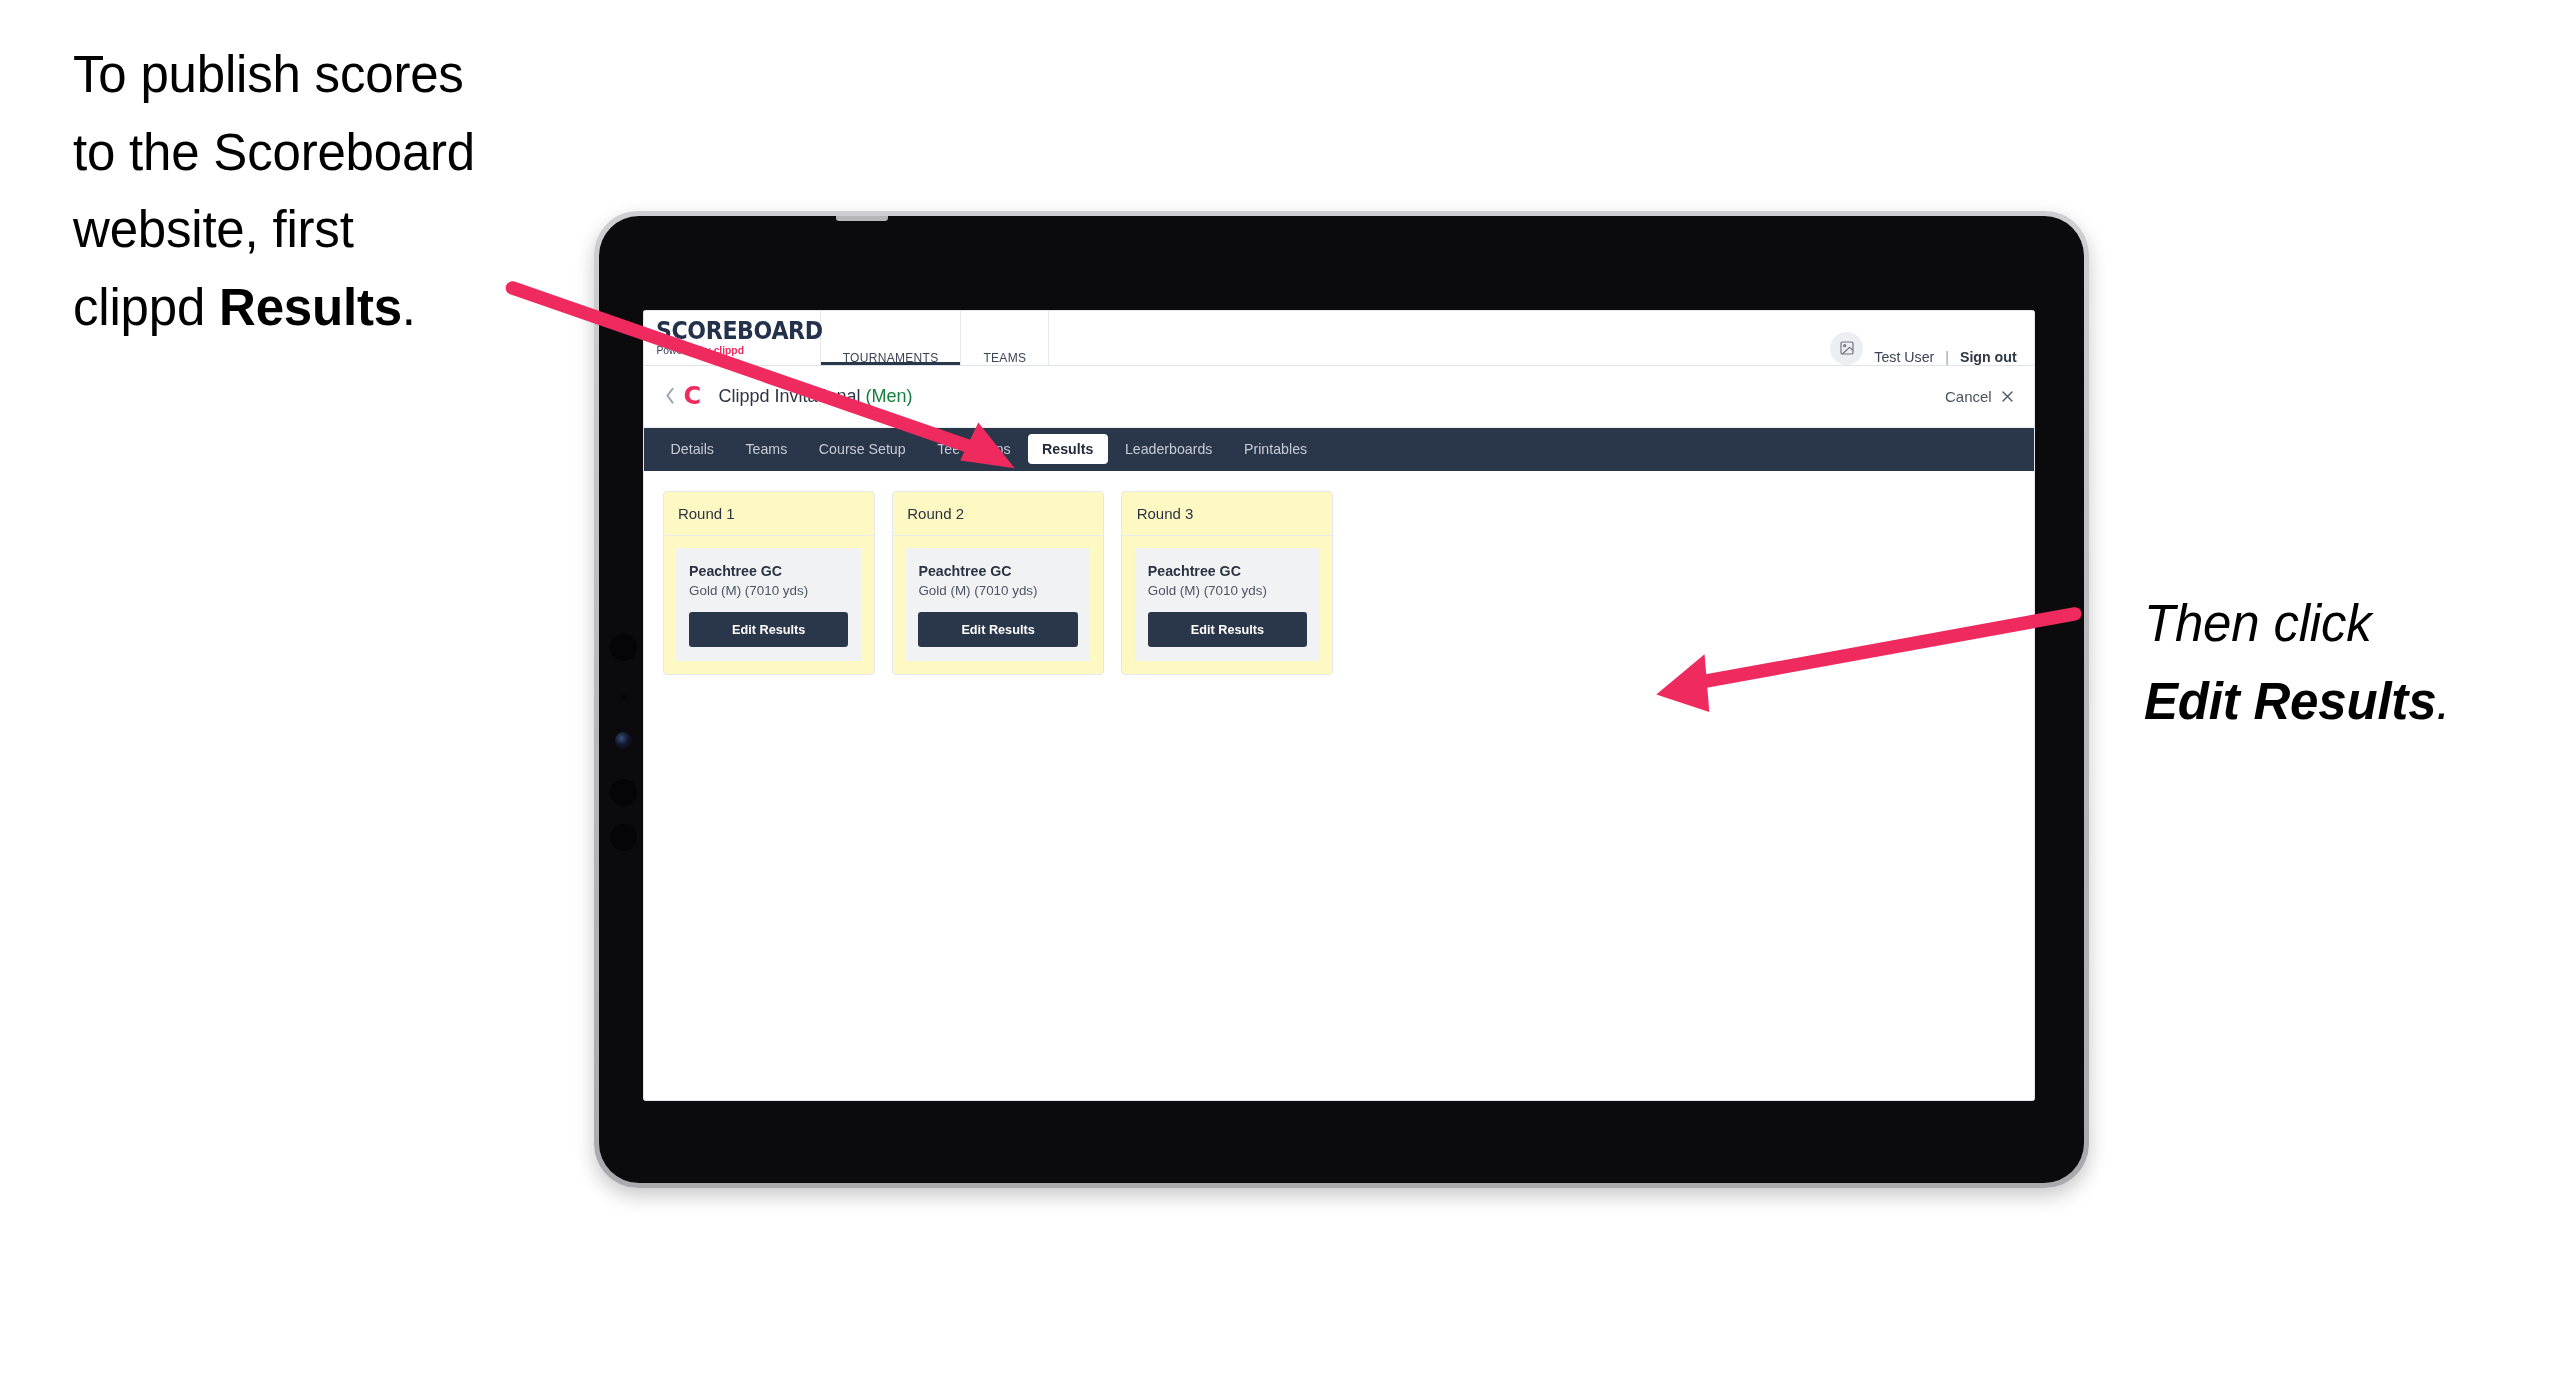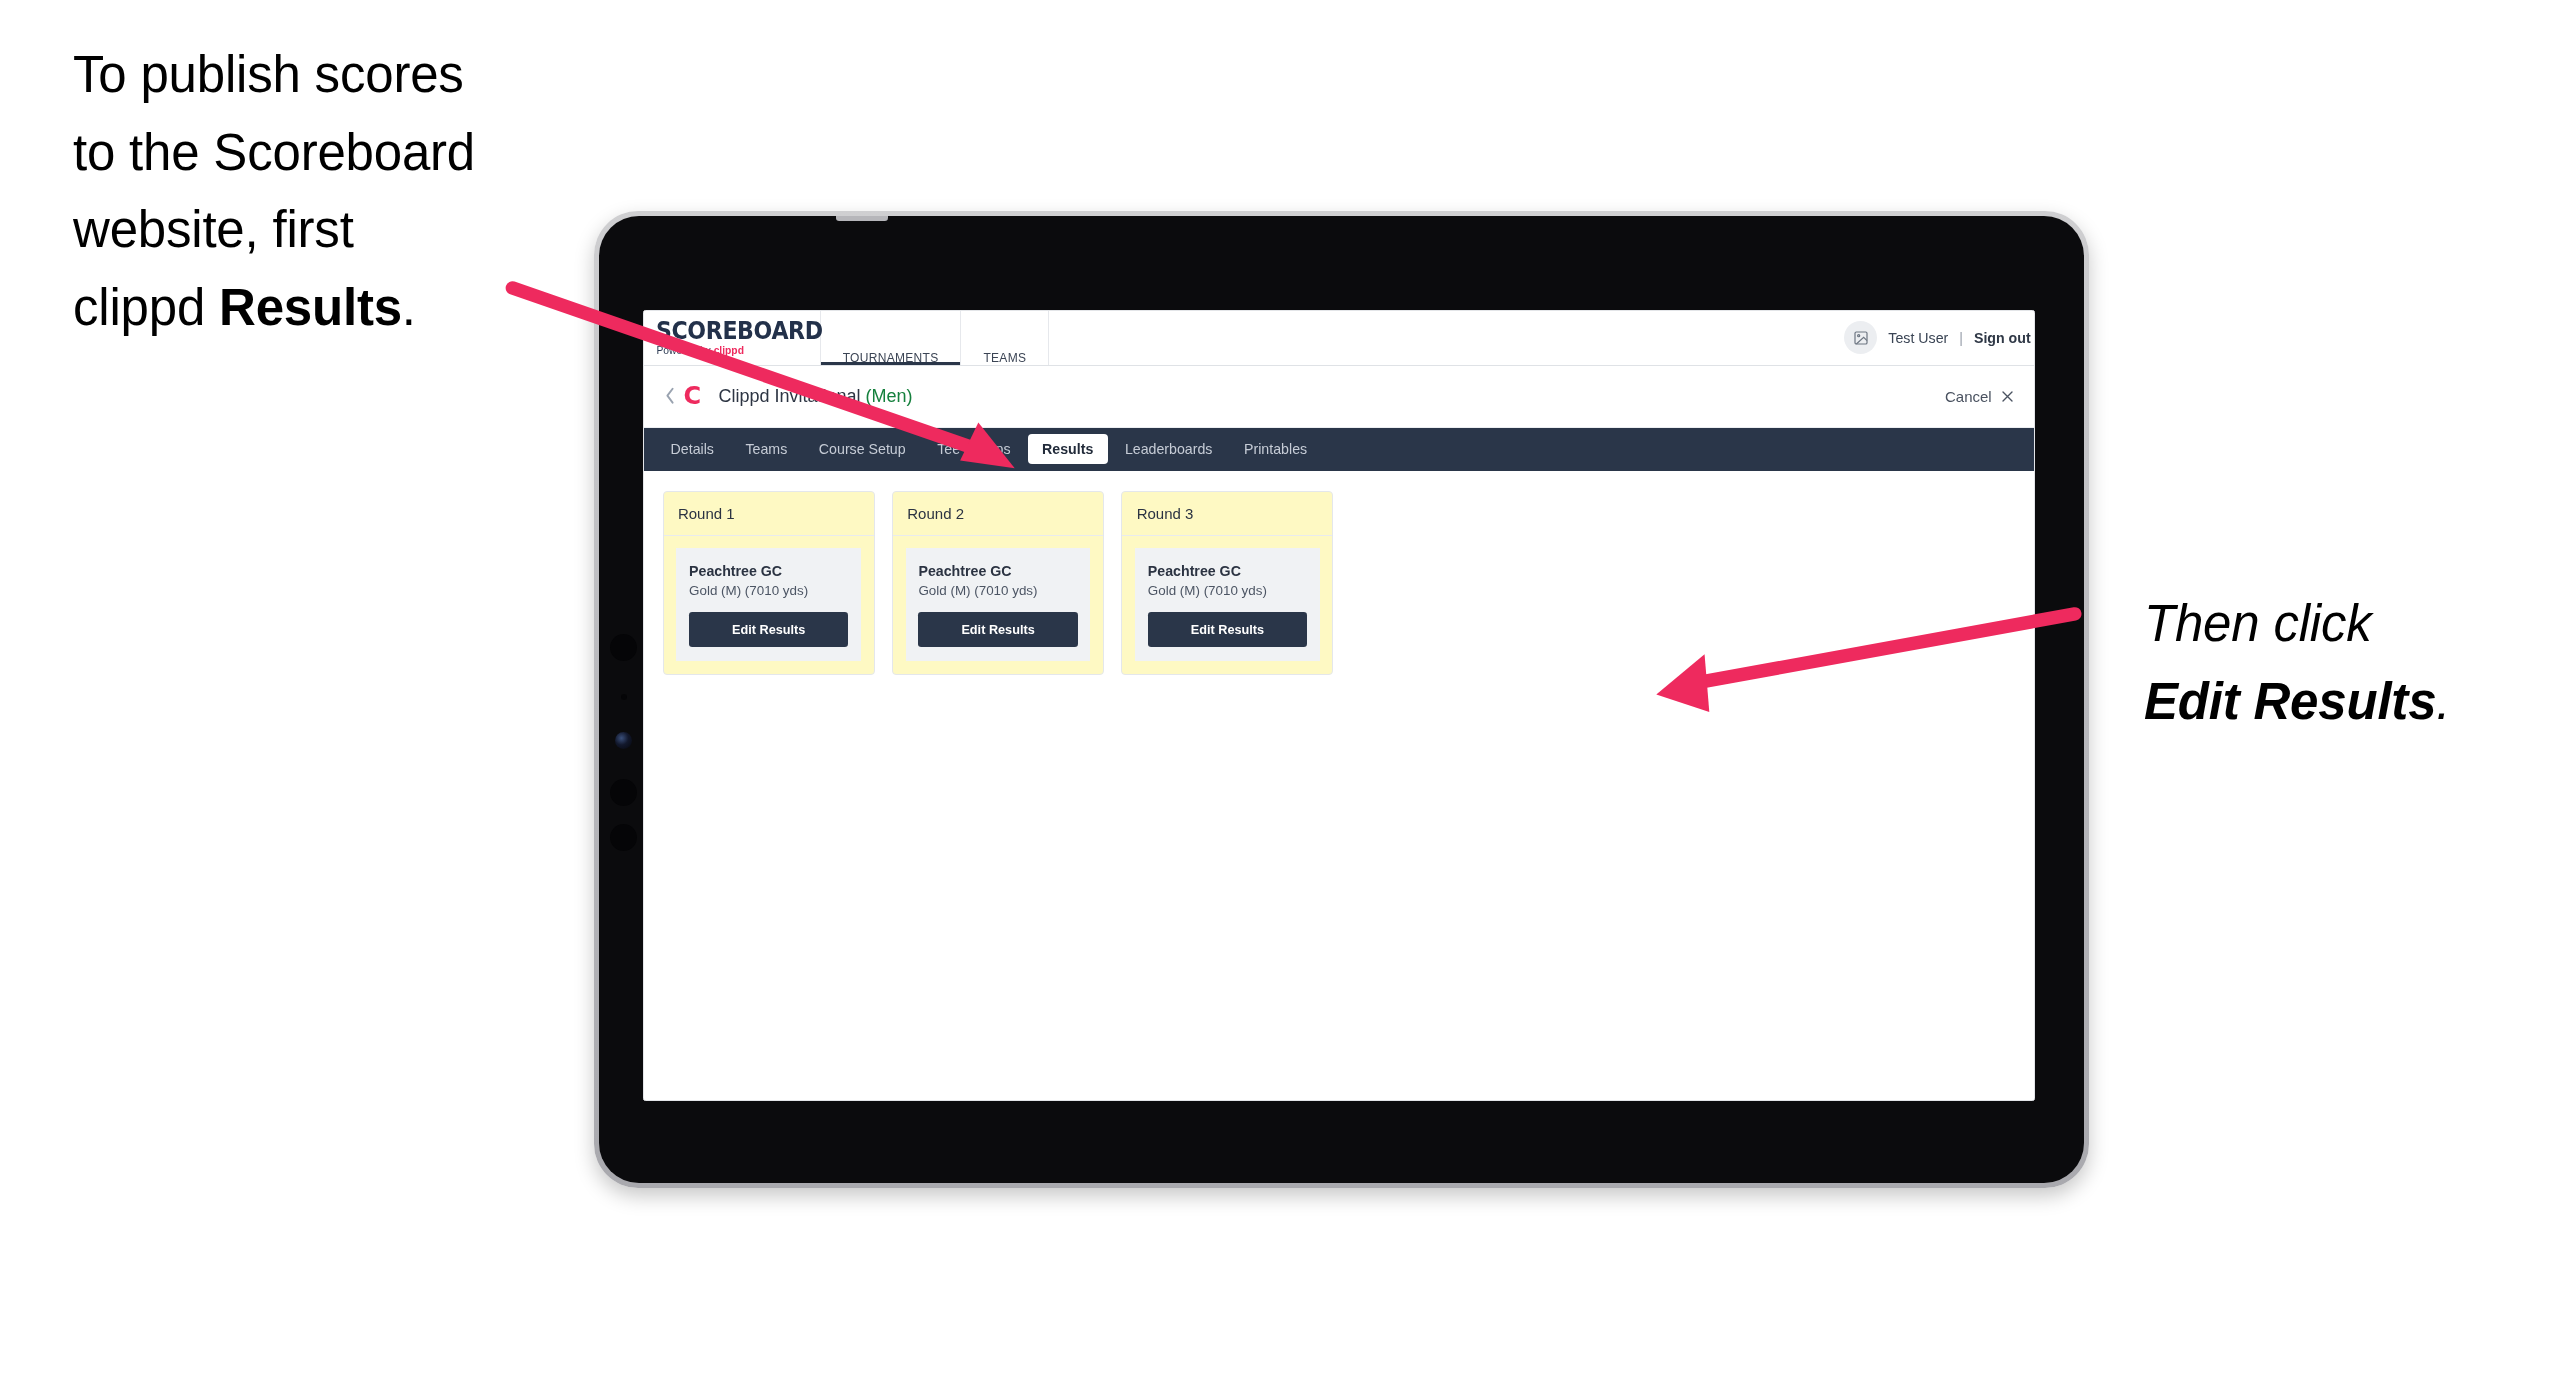--- a/index.html
+++ b/index.html
@@ -108,22 +108,22 @@
     letter-spacing: 0.3px;
     border-right: 0.8px solid #e6e8ec;
     position: relative;
   }
   .topnav-item.active::after {
     content: ""; position: absolute; left: 0; right: 0; bottom: -0.8px;
     height: 3.2px; background: #2a3649;
   }
   #topbar-spacer { flex: 1; }
   #user-area {
-    display: flex; align-items: center; gap: 11px;
-    padding-right: 3px;
+    display: flex; align-items: flex-end; gap: 11px;
+    padding-right: 17px;
     font-size: 14.2px; color: #3d4757;
   }
   #avatar {
     width: 33px; height: 33px; border-radius: 50%;
     background: #eceef1;
     display: flex; align-items: center; justify-content: center;
   }
   #user-name { color: #3a4454; }
   .divider-bar { color: #9aa1ad; }
   #signout { color: #2f3846; font-weight: 600; }

